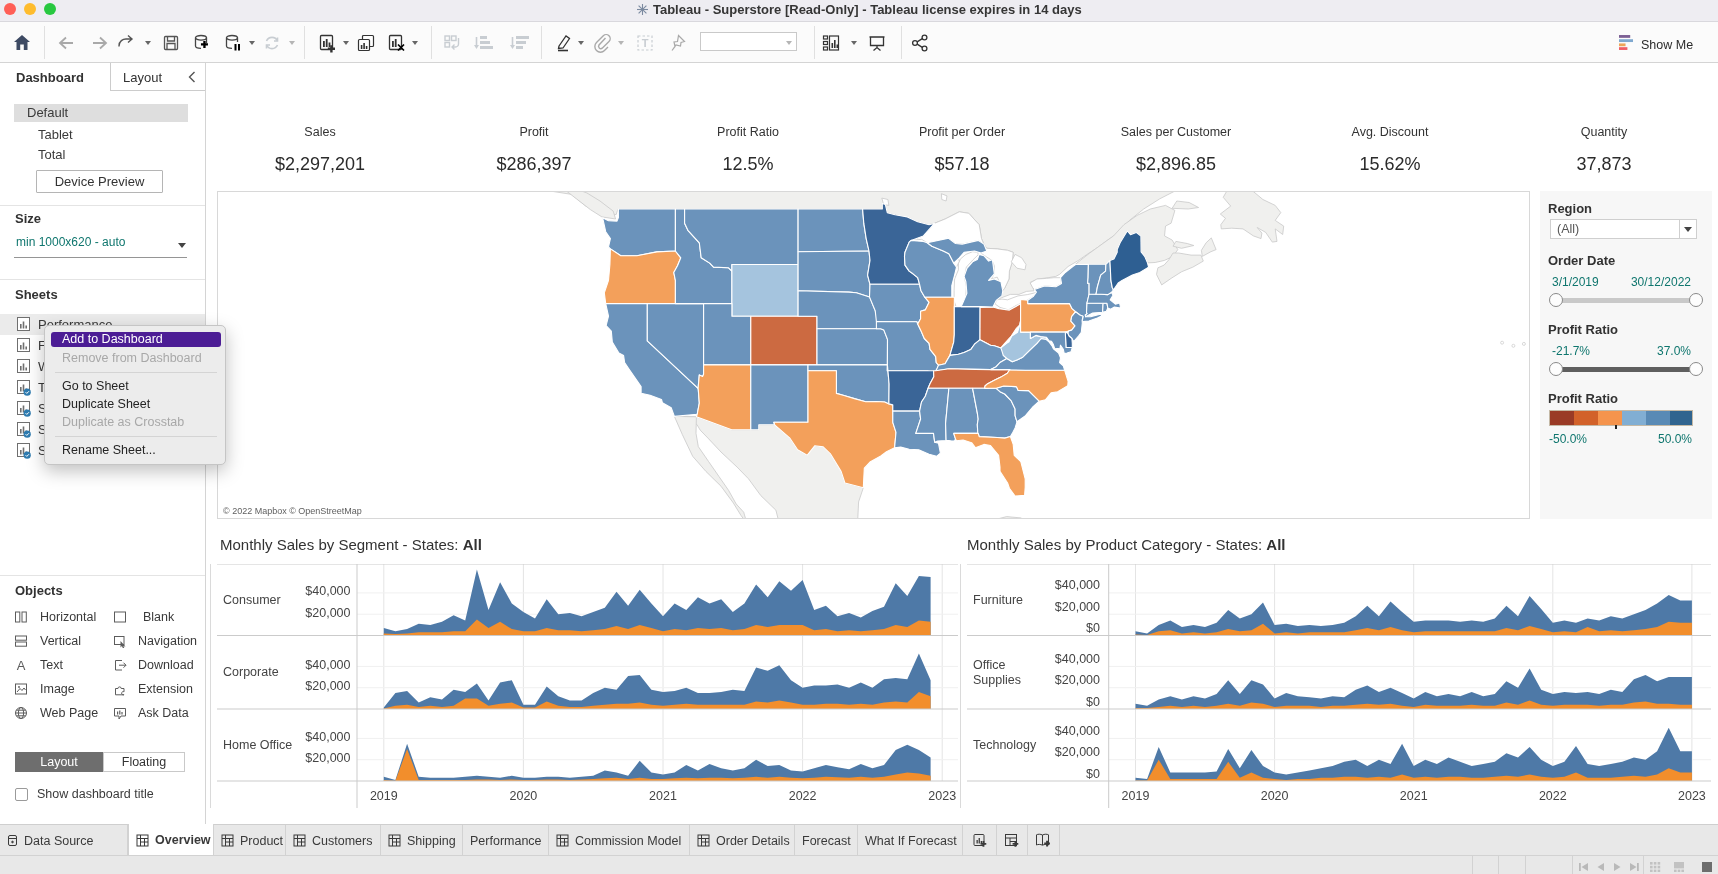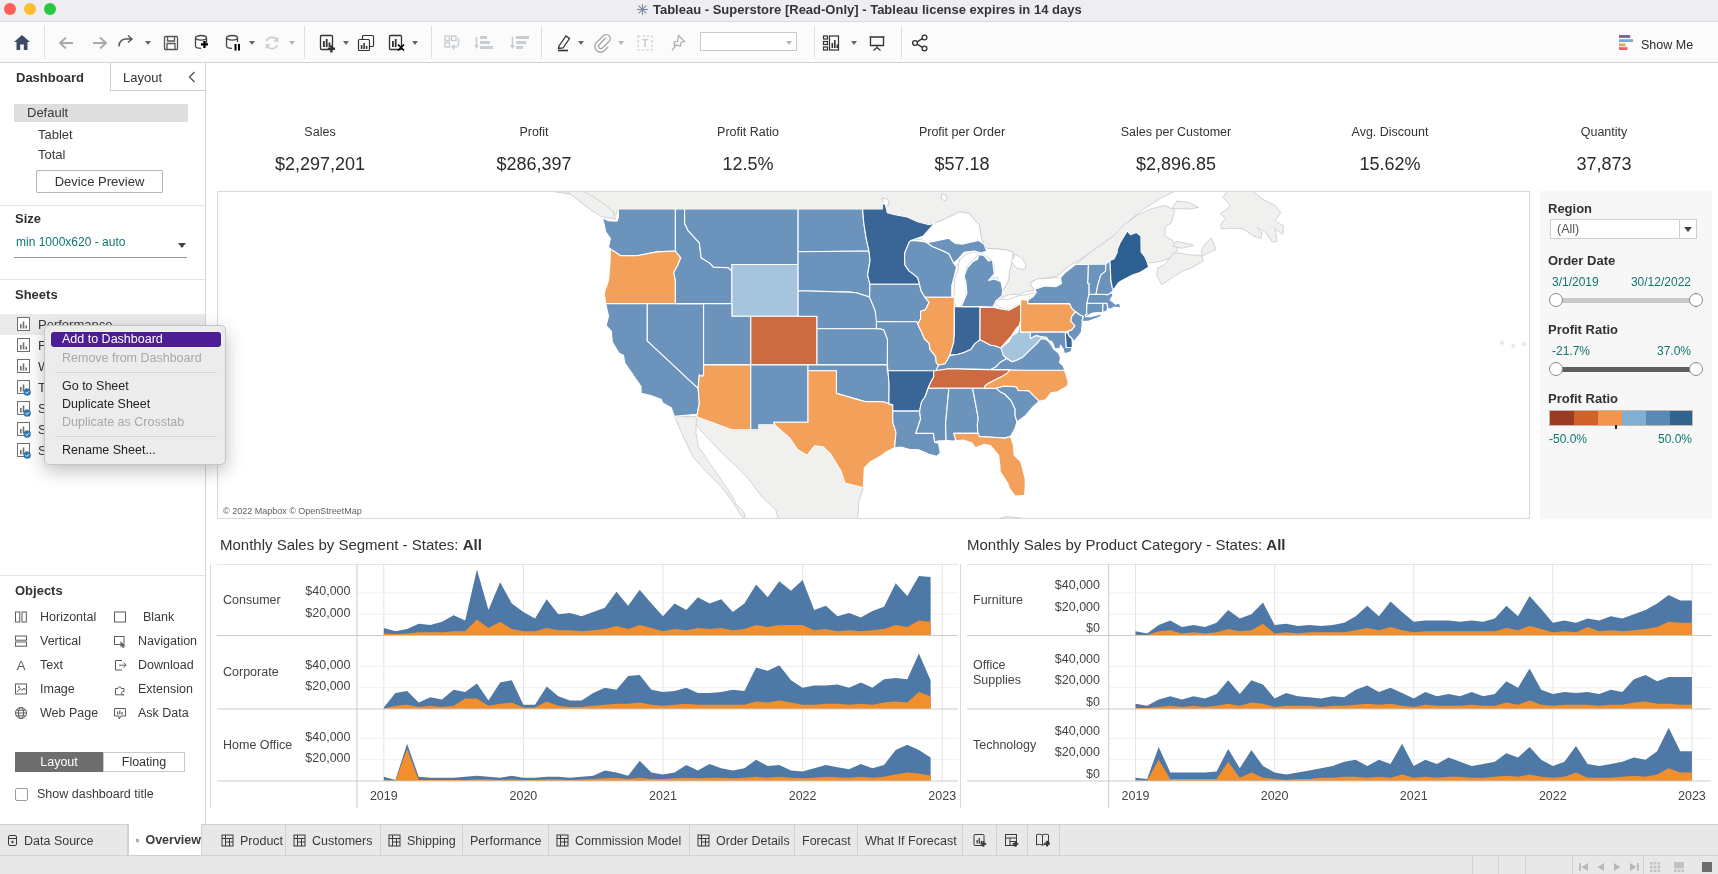--- a/index.html
+++ b/index.html
@@ -651,21 +651,21 @@
     </svg>
 
 <div id="tabbar">
 <div class="btab" style="left:0px; width:128px; padding-left:7px;"><svg width="11" height="13" viewBox="0 0 11 13" style="margin-right:6px;">
           <g fill="none" stroke="#3a3a3a" stroke-width="1">
             <rect x="1.5" y="1.5" width="8" height="10" rx="1.5"></rect>
             <path d="M1.5 4.5 H9.5"></path>
             <circle cx="5.5" cy="8" r="0.8" fill="#3a3a3a"></circle>
           </g>
         </svg>Data Source</div>
-<div class="btab" style="left:128px; width:74px; padding-left:7px; background:#fff; font-weight:bold; top:-1px; height:32px; border-left:1px solid #d2d2d2;"><svg width="13" height="13" viewBox="0 0 13 13" style="margin-right:6px;">
+<div class="btab" style="left:128px; width:86px; padding-left:7px; background:#fff; font-weight:bold; top:-1px; height:32px; border-left:1px solid #d2d2d2;"><svg width="13" height="13" viewBox="0 0 13 13" style="margin-right:6px;">
           <g fill="none" stroke="#3a3a3a" stroke-width="1">
             <rect x="1" y="1" width="11" height="11"></rect>
             <path d="M1 4.5 H12 M4.5 1 V12 M4.5 8 H12 M8.5 4.5 V12"></path>
           </g>
         </svg>Overview</div>
 <div class="btab" style="left:214px; width:72px; padding-left:7px;"><svg width="13" height="13" viewBox="0 0 13 13" style="margin-right:6px;">
           <g fill="none" stroke="#3a3a3a" stroke-width="1">
             <rect x="1" y="1" width="11" height="11"></rect>
             <path d="M1 4.5 H12 M4.5 1 V12 M4.5 8 H12 M8.5 4.5 V12"></path>
           </g>

